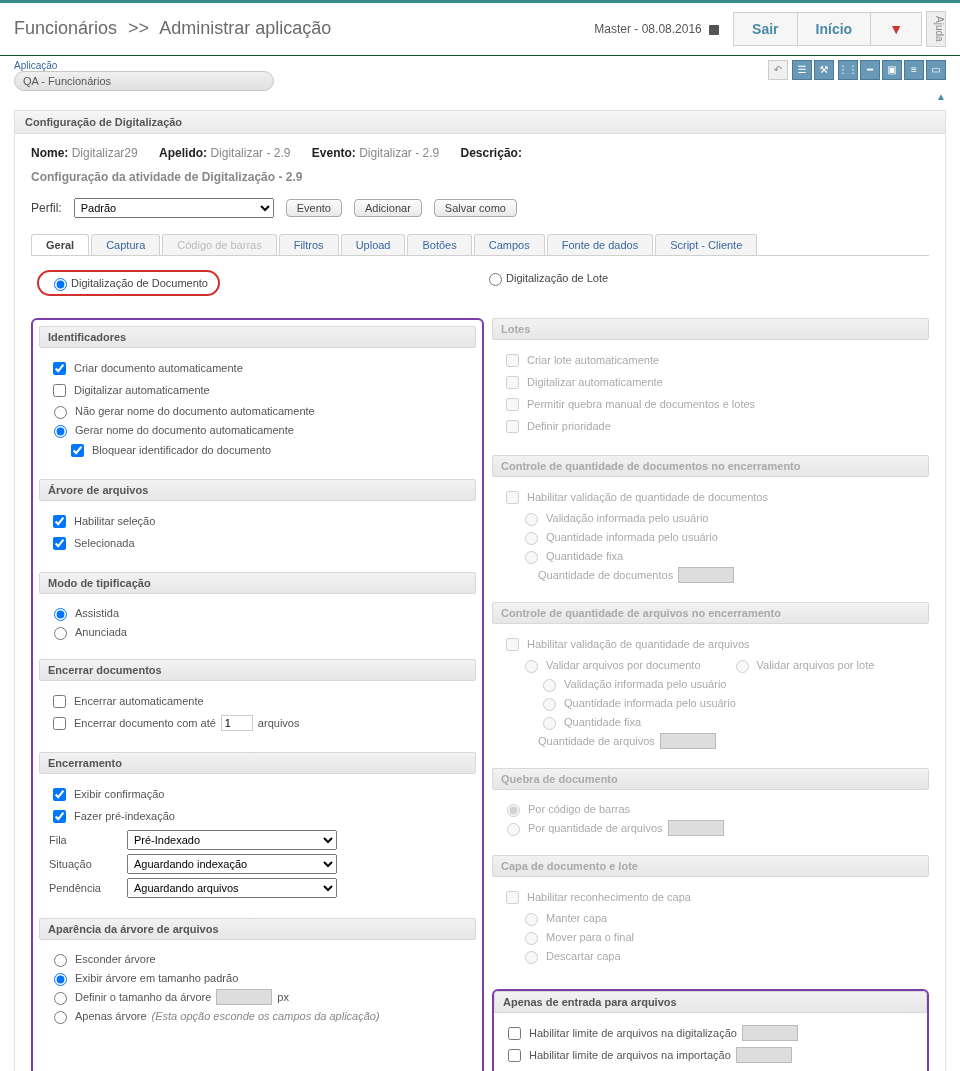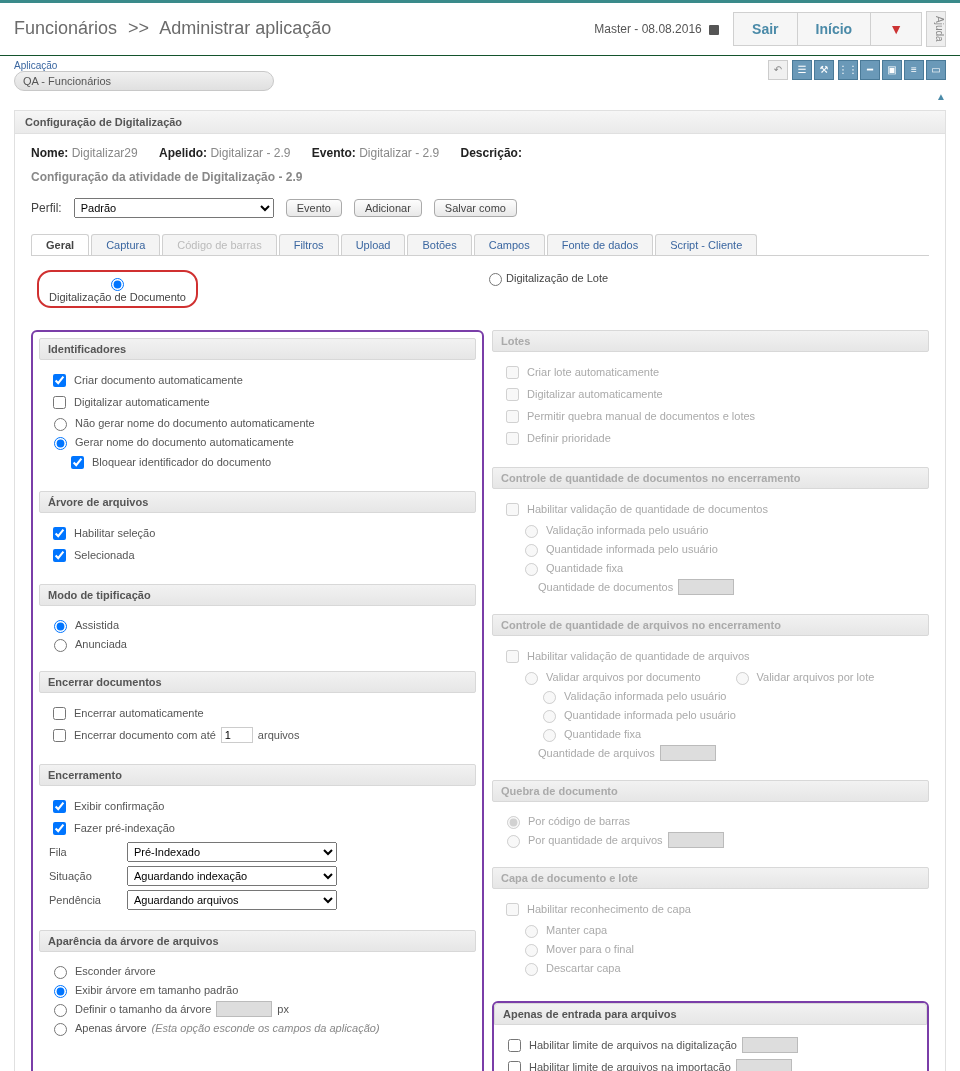--- a/index.html
+++ b/index.html
@@ -35,21 +35,21 @@
   .perfil-row select { width:200px; padding:2px; font-size:11px;}
   .sm-btn { padding:2px 10px; font-size:11px; border:1px solid #aaa; border-radius:4px; background:linear-gradient(#fdfdfd,#e8e8e8); color:#444; cursor:pointer;}
   .tabs { display:flex; border-bottom:1px solid #d0d0d0; margin-top:6px;}
   .tab { padding:4px 14px; font-size:11px; color:#3a66a0; background:#f4f4f4; border:1px solid #d0d0d0; border-bottom:none; margin-right:2px; cursor:pointer; border-radius:3px 3px 0 0;}
   .tab.active { background:#fff; color:#444; font-weight:bold;}
   .tab.dis { color:#bbb; }
   .content { display:flex; gap:8px; margin-top:14px; }
   .col { flex:1; }
   .col.left { border:2px solid #7a3ea8; border-radius:6px; padding:6px; }
   .radio-top { margin-bottom:8px; font-size:11px; display:flex; align-items:center;}
-  .radio-top.hilite { display:inline-flex; border:2px solid #d03030; border-radius:14px; padding:3px 10px; margin-left:6px;flex-direction:column;}
+  .radio-top.hilite { display:inline-flex; border:2px solid #d03030; border-radius:14px; padding:3px 10px; margin-left:6px;}
   .radio-top input { margin-right:4px;}
   .section { margin-bottom:8px; }
   .sec-hdr { background:linear-gradient(#f2f2f2,#e6e6e6); border:1px solid #d8d8d8; padding:4px 8px; font-size:11px; font-weight:bold; color:#555; border-radius:2px;}
   .sec-body { padding:8px 10px; font-size:11px; color:#555;}
   .sec-body.dis, .sec-body.dis * { color:#aaa; }
   .sec-hdr.dis { color:#aaa; }
   .row { display:flex; align-items:center; margin:3px 0; gap:5px; }
   .row.indent1 { margin-left:18px; }
   .row.indent2 { margin-left:36px; }
   .row label { cursor:default; }

